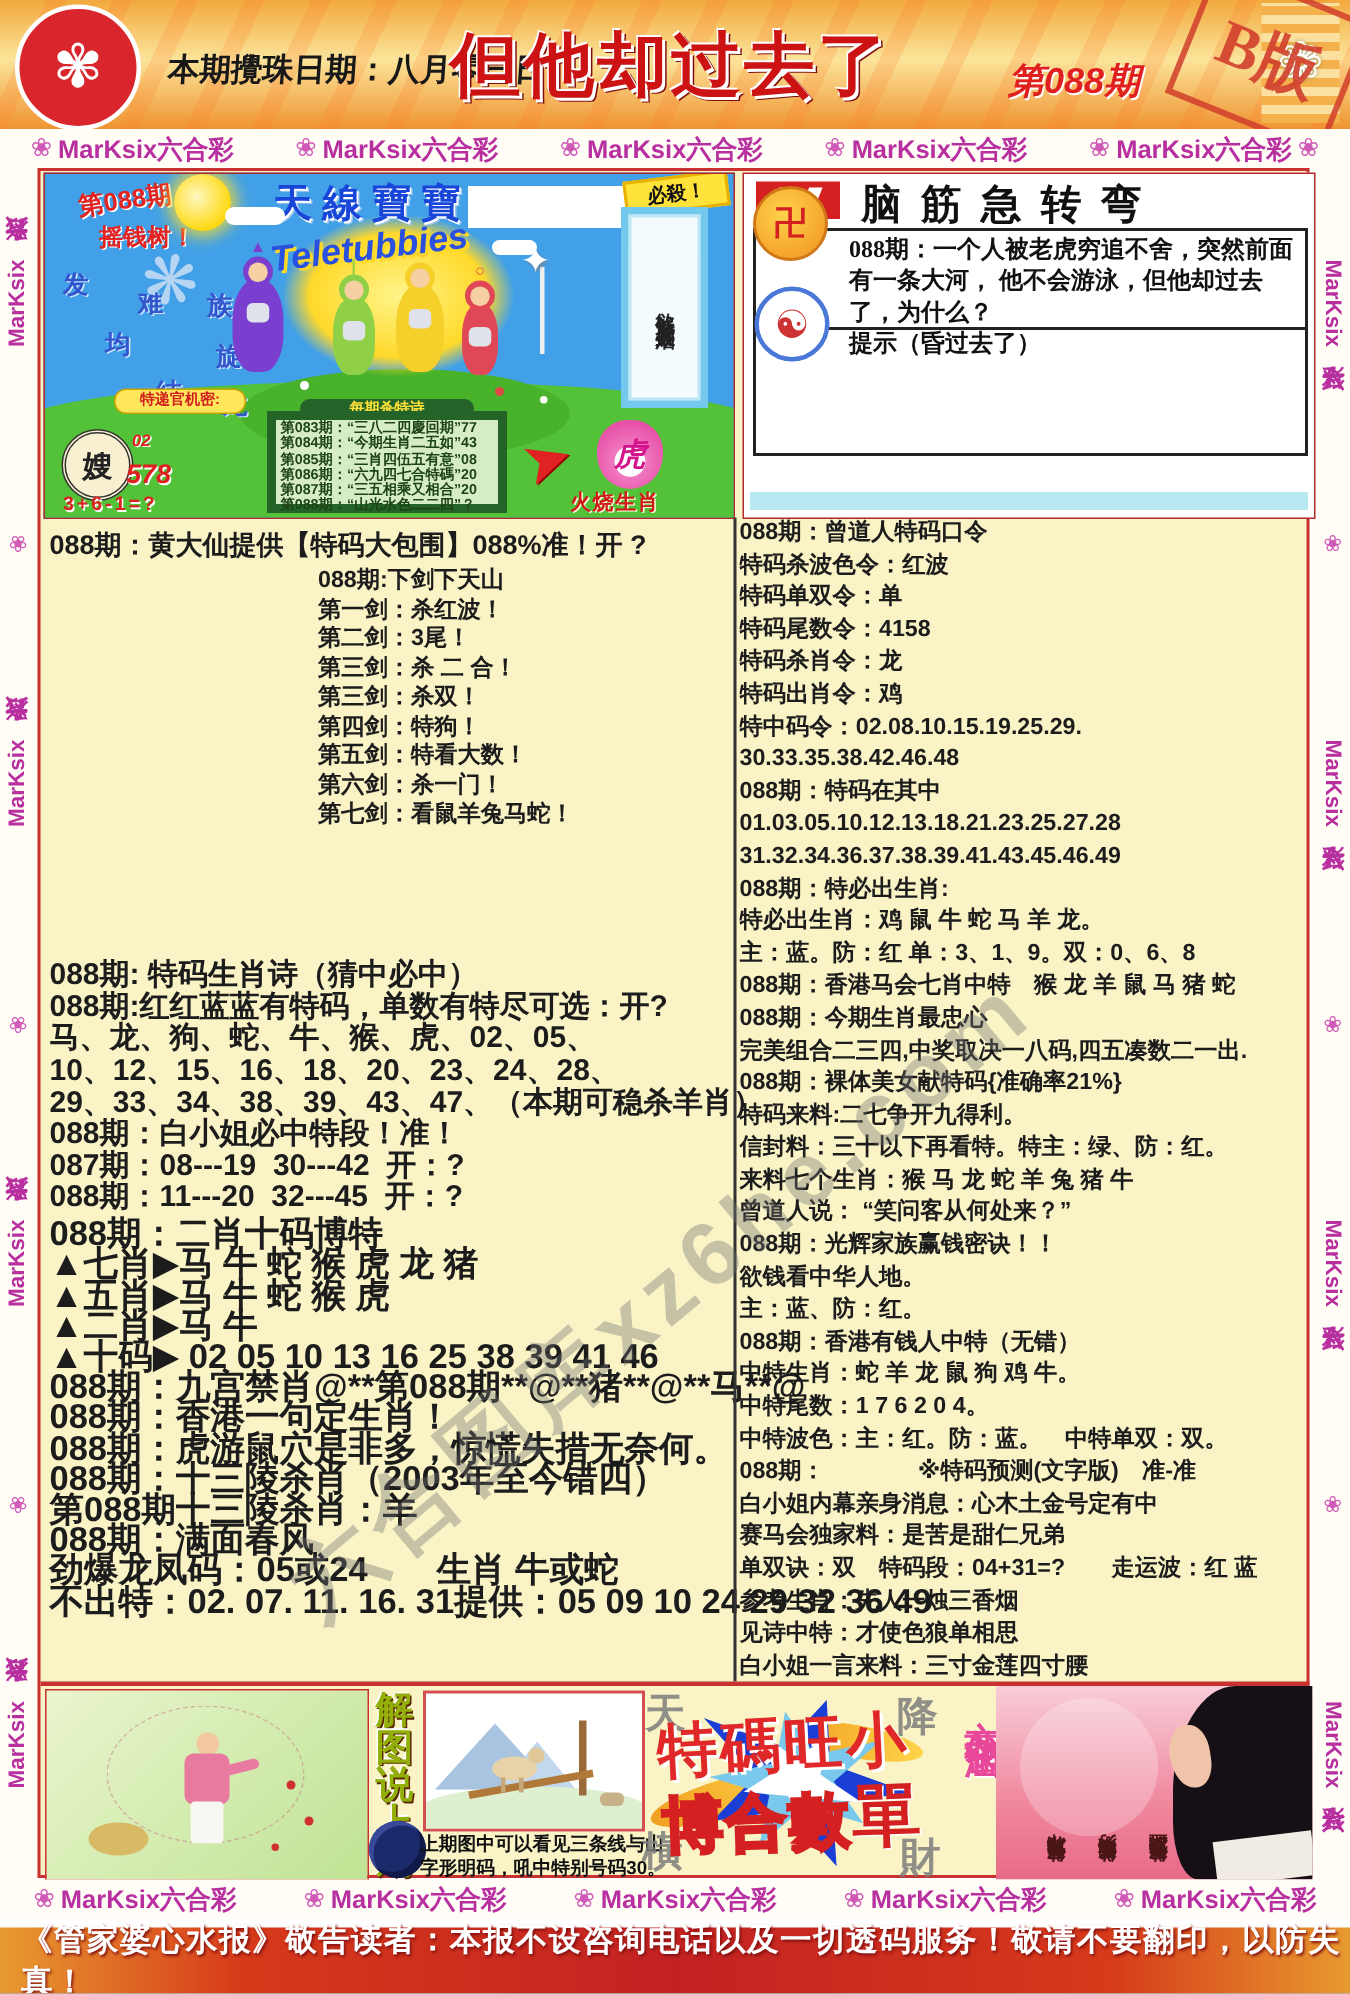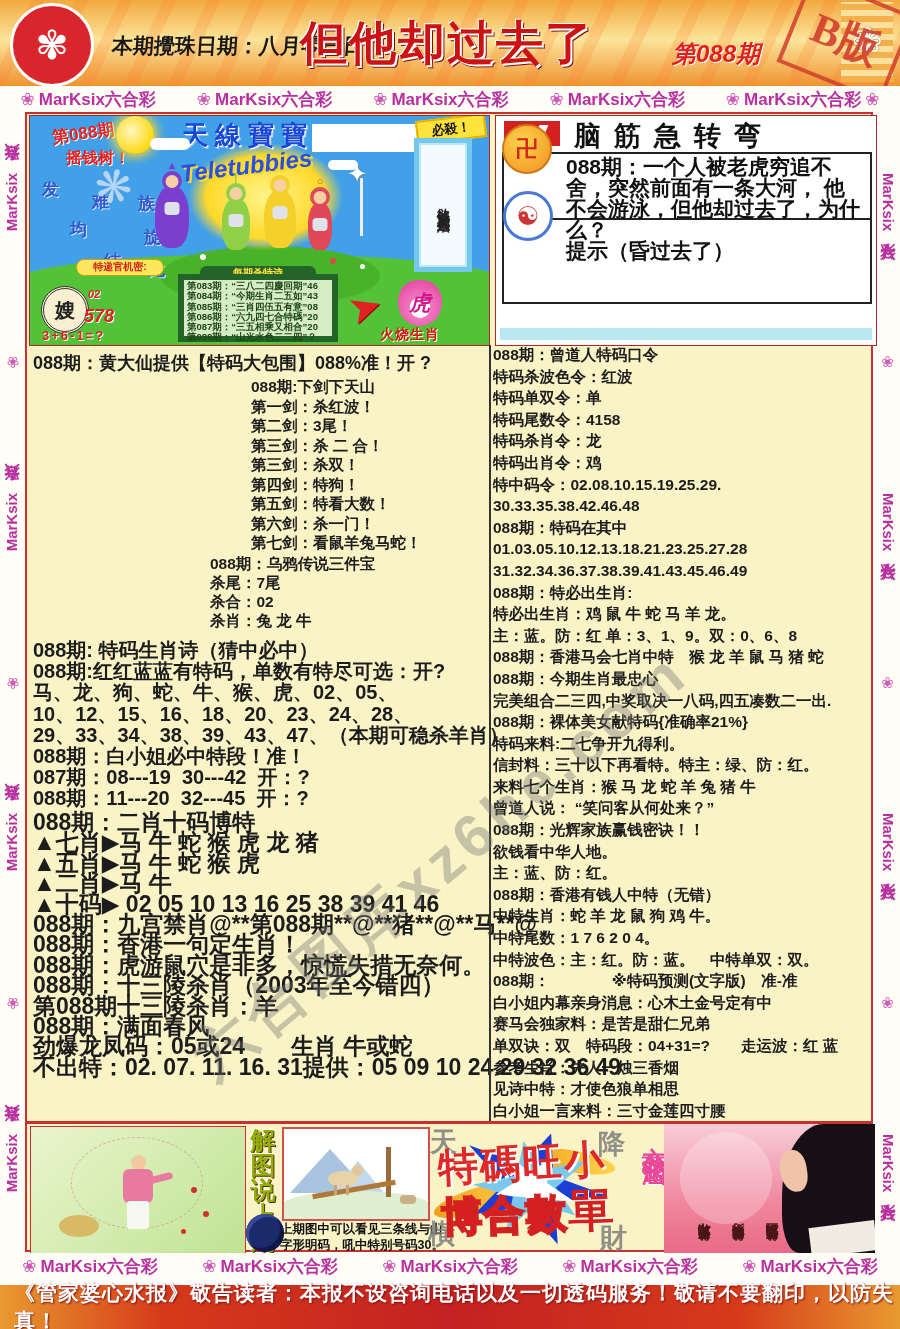--- a/index.html
+++ b/index.html
@@ -96,22 +96,22 @@
   .flagbar{position:absolute;background:#fff;width:9px;height:17px;top:4px;transform:skewX(-22deg);}
   .btitle{left:78px;top:2px;font-size:27px;font-weight:900;color:#101010;letter-spacing:13px;
           font-family:"Liberation Serif","DejaVu Serif",serif;}
   .bbox{left:6px;top:36px;width:366px;height:148px;border:2px solid #222;}
   .bdivider{left:0;top:64px;width:100%;height:2px;background:#222;}
   .coin{left:6px;top:8px;width:46px;height:46px;border-radius:50%;border:2px solid #d07818;
         background:radial-gradient(circle at 40% 35%,#ffd34a,#f09020);display:flex;align-items:center;justify-content:center;
         color:#d42020;font-size:22px;font-weight:bold;}
   .yy{left:7px;top:75px;width:44px;height:44px;border-radius:50%;border:3px solid #4a78d8;background:#fff;
       display:flex;align-items:center;justify-content:center;color:#cc3333;font-size:26px;}
-  .bitext{font-size:21px;line-height:21px;font-weight:bold;color:#111;white-space:pre-line;
-          font-family:Liberation Sans, sans-serif;width:298px;}
+  .bitext{font-size:16px;line-height:21px;font-weight:bold;color:#111;white-space:pre-line;
+          font-family:Liberation Serif, serif;width:298px;}
   .cyanbar{left:4px;top:212px;width:372px;height:12px;background:#b8e8f2;}
   
   .coldiv{left:489px;top:345px;width:2px;height:776px;background:#333;}
   .redrule{left:27px;top:1121px;width:846px;height:3px;background:#c93030;}
   
   .paint{left:30px;top:1126px;width:214px;height:126px;border:1px solid #c93030;
          background:linear-gradient(135deg,#eaf5ce,#bfe393);overflow:hidden;}
   .jtchar{font-size:25px;font-weight:900;color:#93b00a;line-height:25px;text-align:center;
           text-shadow:1px 1px 0 #5a2a00,-1px -1px 0 #fff;}
   .moon{left:246px;top:1214px;width:38px;height:38px;border-radius:50%;background:#1a2a6a;
@@ -260,21 +260,21 @@
       <div class="head" style="background:#e04858;"></div>
       <div class="face"></div>
         <div class="belly"></div>
     </div>
     <div class="abs dot" style="left:170px;top:138px;width:6px;height:6px;background:#fff;"></div>
     <div class="abs dot" style="left:300px;top:142px;width:6px;height:6px;background:#e04848;"></div>
     <div class="abs dot" style="left:330px;top:148px;width:5px;height:5px;background:#fff;"></div>
 
     <div class="abs boardtab">每期杀特诗</div>
     <div class="abs board">
-      <div class="boardline">第083期：“三八二四慶回期”46</div>
+      <div class="boardline">第083期：“三八二四慶回期”77</div>
       <div class="boardline">第084期：“今期生肖二五如”43</div>
       <div class="boardline">第085期：“三肖四伍五有意”08</div>
       <div class="boardline">第086期：“六九四七合特碼”20</div>
       <div class="boardline">第087期：“三五相乘又相合”20</div>
       <div class="boardline">第088期：“山光水色二二四”？</div>
     </div>
 
     <span class="abs rarrow">➤</span>
     <div class="abs peach">
         <span>虎</span>
@@ -298,33 +298,29 @@
       <div class="abs bdivider"></div>
     </div>
     <div class="abs coin">卍</div>
     <div class="abs bitext" style="left:70px;top:40px;">088期：一个人被老虎穷追不舍，突然前面有一条大河， 他不会游泳，但他却过去了，为什么？
 提示（昏过去了）</div>
     <div class="abs yy">☯</div>
     <div class="abs cyanbar"></div>
   </div>
 
   <div class="abs txt" style="left:33px;top:351px;font-size:18px;">088期：黄大仙提供【特码大包围】088%准！开 ?</div>
-  <div class="abs txt" style="left:212px;top:377px;font-size:15.5px;line-height:19.5px;margin-left:39px;">088期:下剑下天山
+  <div class="abs txt" style="left:212px;top:377px;font-size:15.5px;line-height:19.5px;">088期:下剑下天山
 第一剑：杀红波！
 第二剑：3尾！
 第三剑：杀 二 合！
 第三剑：杀双！
 第四剑：特狗！
 第五剑：特看大数！
 第六剑：杀一门！
 第七剑：看鼠羊兔马蛇！</div>
-  <div class="abs txt" style="left:210px;top:554px;font-size:15.5px;line-height:19px;">088期：乌鸦传说三件宝
-杀尾：7尾
-杀合：02
-杀肖：兔 龙 牛</div>
   <div class="abs txt" style="left:33px;top:640px;font-size:20px;line-height:21.2px;">088期: 特码生肖诗（猜中必中）
 088期:红红蓝蓝有特码，单数有特尽可选：开?
 马、龙、狗、蛇、牛、猴、虎、02、05、
 10、12、15、16、18、20、23、24、28、
 29、33、34、38、39、43、47、（本期可稳杀羊肖）
 088期：白小姐必中特段！准！
 087期：08---19  30---42  开：?
 088期：11---20  32---45  开：?</div>
   <div class="abs txt" style="left:33px;top:812px;font-size:23px;line-height:20.4px;">088期：二肖十码博特
 ▲七肖▶马 牛 蛇 猴 虎 龙 猪

